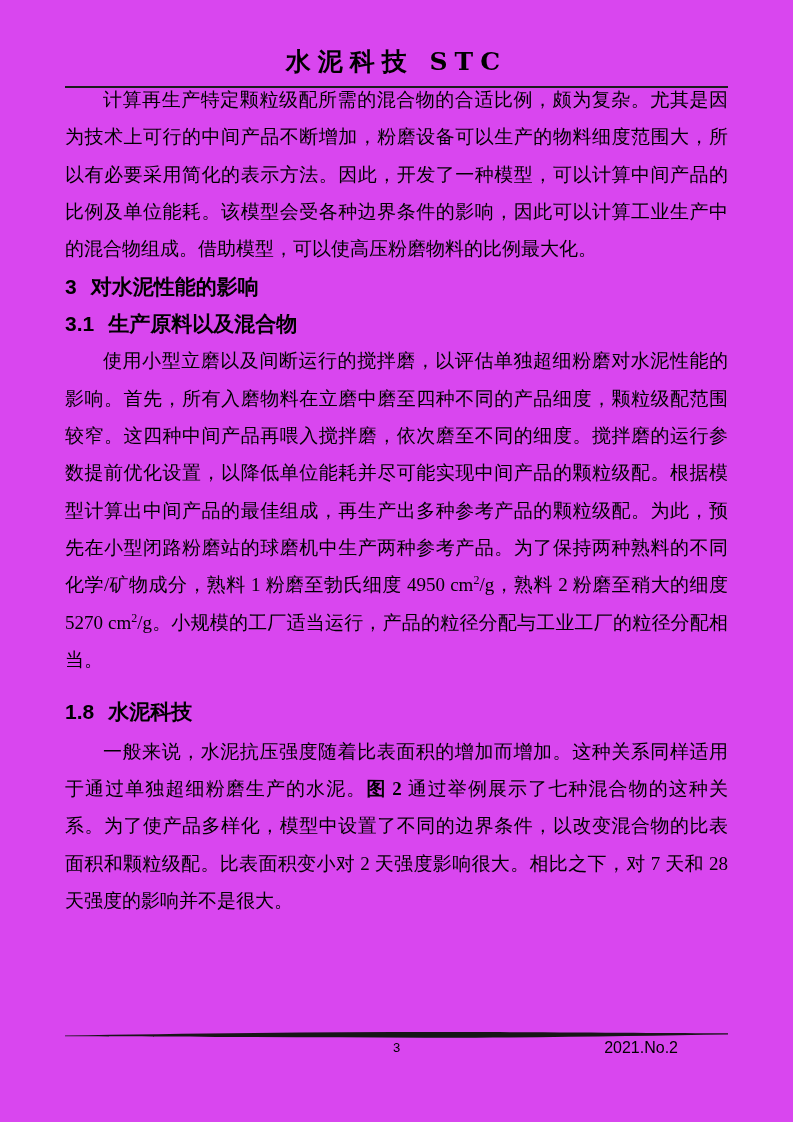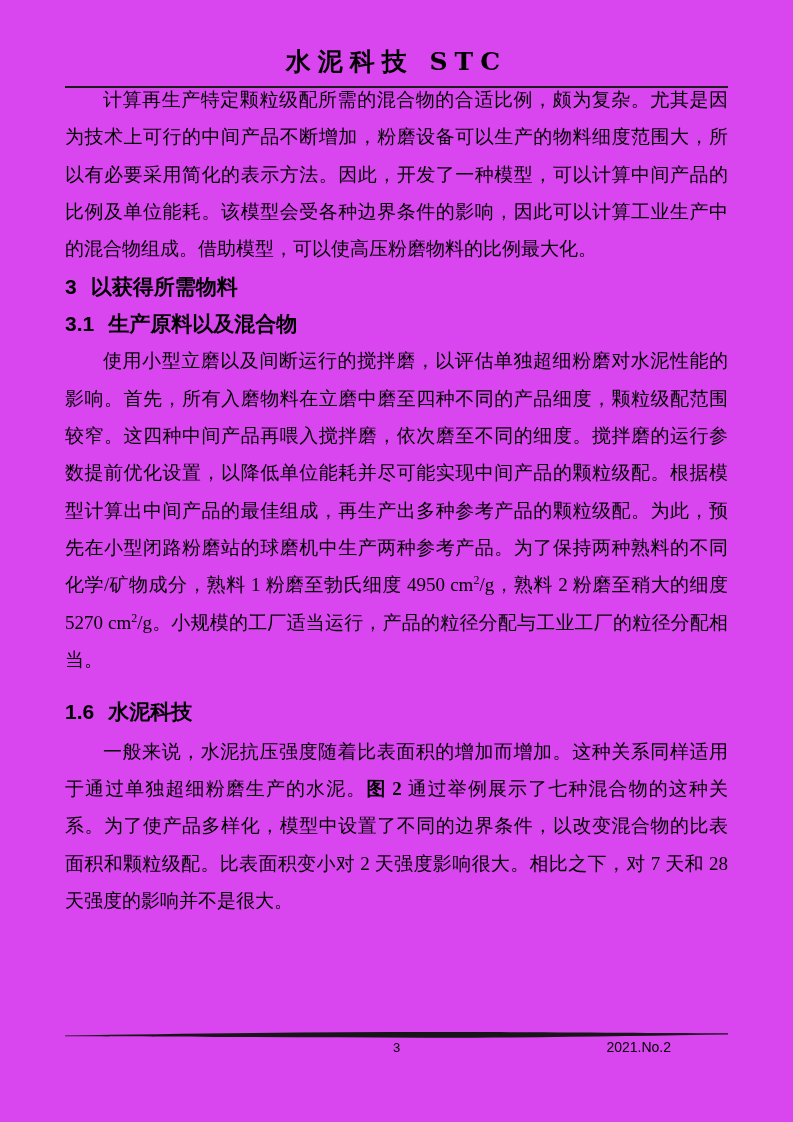--- a/index.html
+++ b/index.html
@@ -34,45 +34,45 @@
   }
   .section-heading .sec-title { margin-left:14px; }
   .heading-32 { margin-top:15px; margin-bottom:2px; }
   
   .footer-rule { position:absolute; left:65px; top:1031px; width:663px; height:8px; }
   .page-number {
     position:absolute; top:1040px; left:0; width:100%; text-align:center;
     font-family:"Liberation Sans","DejaVu Sans",sans-serif; font-size:13px;
   }
   .issue-label {
-    position:absolute; top:1039px; right:122px;
-    font-family:"Liberation Sans","DejaVu Sans",sans-serif; font-size:14px;
+    position:absolute; top:1039px; right:115px;
+    font-family:"Liberation Sans","DejaVu Sans",sans-serif; font-size:16px;
   }
 </style>
 </head>
 <body>
 
 <div class="page">
 
   <div class="header">
     <div class="journal-title">水泥科技 STC</div>
   </div>
 
   <div class="article">
 
 
     <p class="indent">计算再生产特定颗粒级配所需的混合物的合适比例，颇为复杂。尤其是因为技术上可行的中间产品不断增加，粉磨设备可以生产的物料细度范围大，所以有必要采用简化的表示方法。因此，开发了一种模型，可以计算中间产品的比例及单位能耗。该模型会受各种边界条件的影响，因此可以计算工业生产中的混合物组成。借助模型，可以使高压粉磨物料的比例最大化。</p>
 
-    <h2 class="section-heading"><span class="sec-num">3</span><span class="sec-title">以获得所需物料</span></h2>
+    <h2 class="section-heading"><span class="sec-num">3</span><span class="sec-title">对水泥性能的影响</span></h2>
 
     <h3 class="section-heading"><span class="sec-num">3.1</span><span class="sec-title">生产原料以及混合物</span></h3>
 
     <p class="indent"><span>使用小型立磨以及间断运行的搅拌磨，以评估单独超细粉磨对水泥性能的影响。首先，所有入磨物料在立磨中磨至四种不同的产品细度，颗粒级配范围较窄。这四种中间产品再喂入搅拌磨，依次磨至不同的细度。搅拌磨的运行参数提前优化设置，以降低单位能耗并尽可能实现中间产品的颗粒级配。根据模型计算出中间产品的最佳组成，再生产出多种参考产品的颗粒级配。为此，预先在小型闭路粉磨站的球磨机中生产两种参考产品。为了保持两种熟料的不同化学/矿物成分，熟料 1 粉磨至勃氏细度 4950 cm</span><sup>2</sup><span>/g，熟料 2 粉磨至稍大的细度 5270 cm</span><sup>2</sup><span>/g。小规模的工厂适当运行，产品的粒径分配与工业工厂的粒径分配相当。</span></p>
 
-    <h3 class="section-heading heading-32"><span class="sec-num">1.6</span><span class="sec-title">水泥科技</span></h3>
+    <h3 class="section-heading heading-32"><span class="sec-num">1.8</span><span class="sec-title">水泥科技</span></h3>
 
 
     <p class="indent"><span>一般来说，水泥抗压强度随着比表面积的增加而增加。这种关系同样适用于通过单独超细粉磨生产的水泥。</span><span class="b">图 2</span><span> 通过举例展示了七种混合物的这种关系。为了使产品多样化，模型中设置了不同的边界条件，以改变混合物的比表面积和颗粒级配。比表面积变小对 2 天强度影响很大。相比之下，对 7 天和 28 天强度的影响并不是很大。</span></p>
 
   </div>
 
   <svg class="footer-rule" viewBox="0 0 663 8" preserveAspectRatio="none" width="663" height="8">
     <path d="M0,4.6 C120,2.4 260,0.9 400,1.1 C520,1.3 600,2.0 663,2.3
              L663,3.5 C580,4.6 480,6.9 360,6.7 C230,6.5 90,5.4 0,5.2 Z" fill="#161616"></path>
   </svg>

